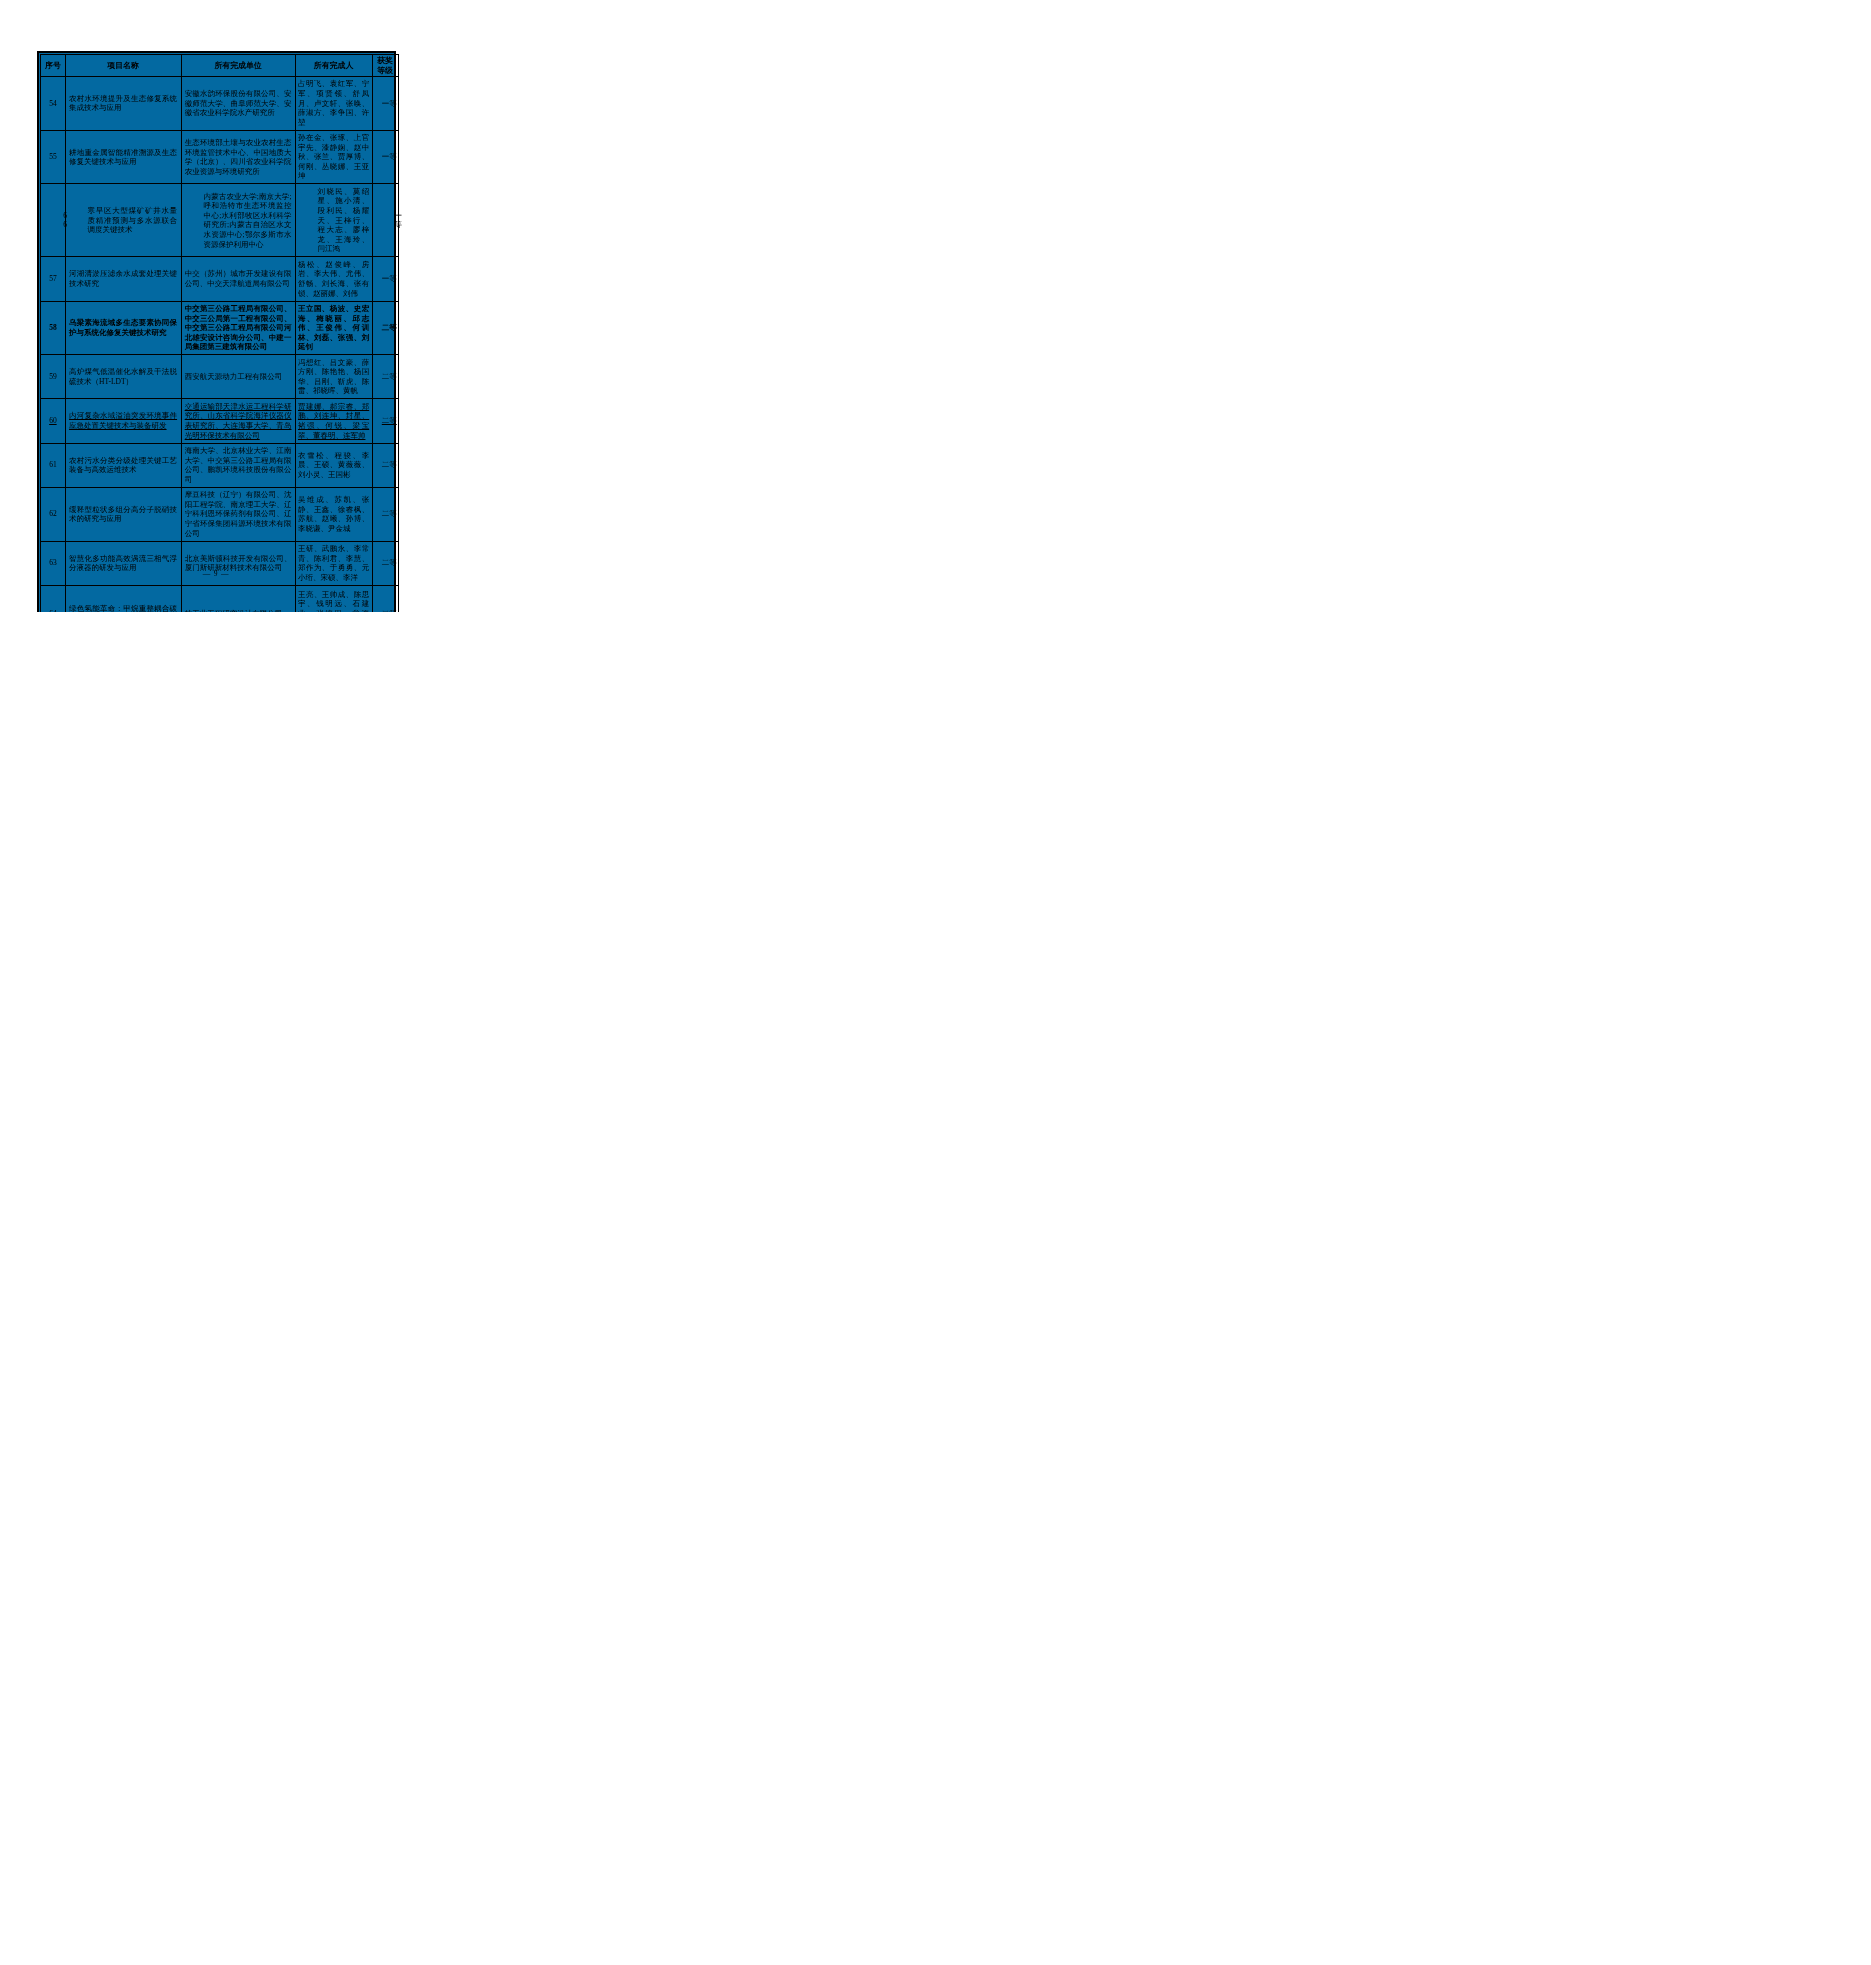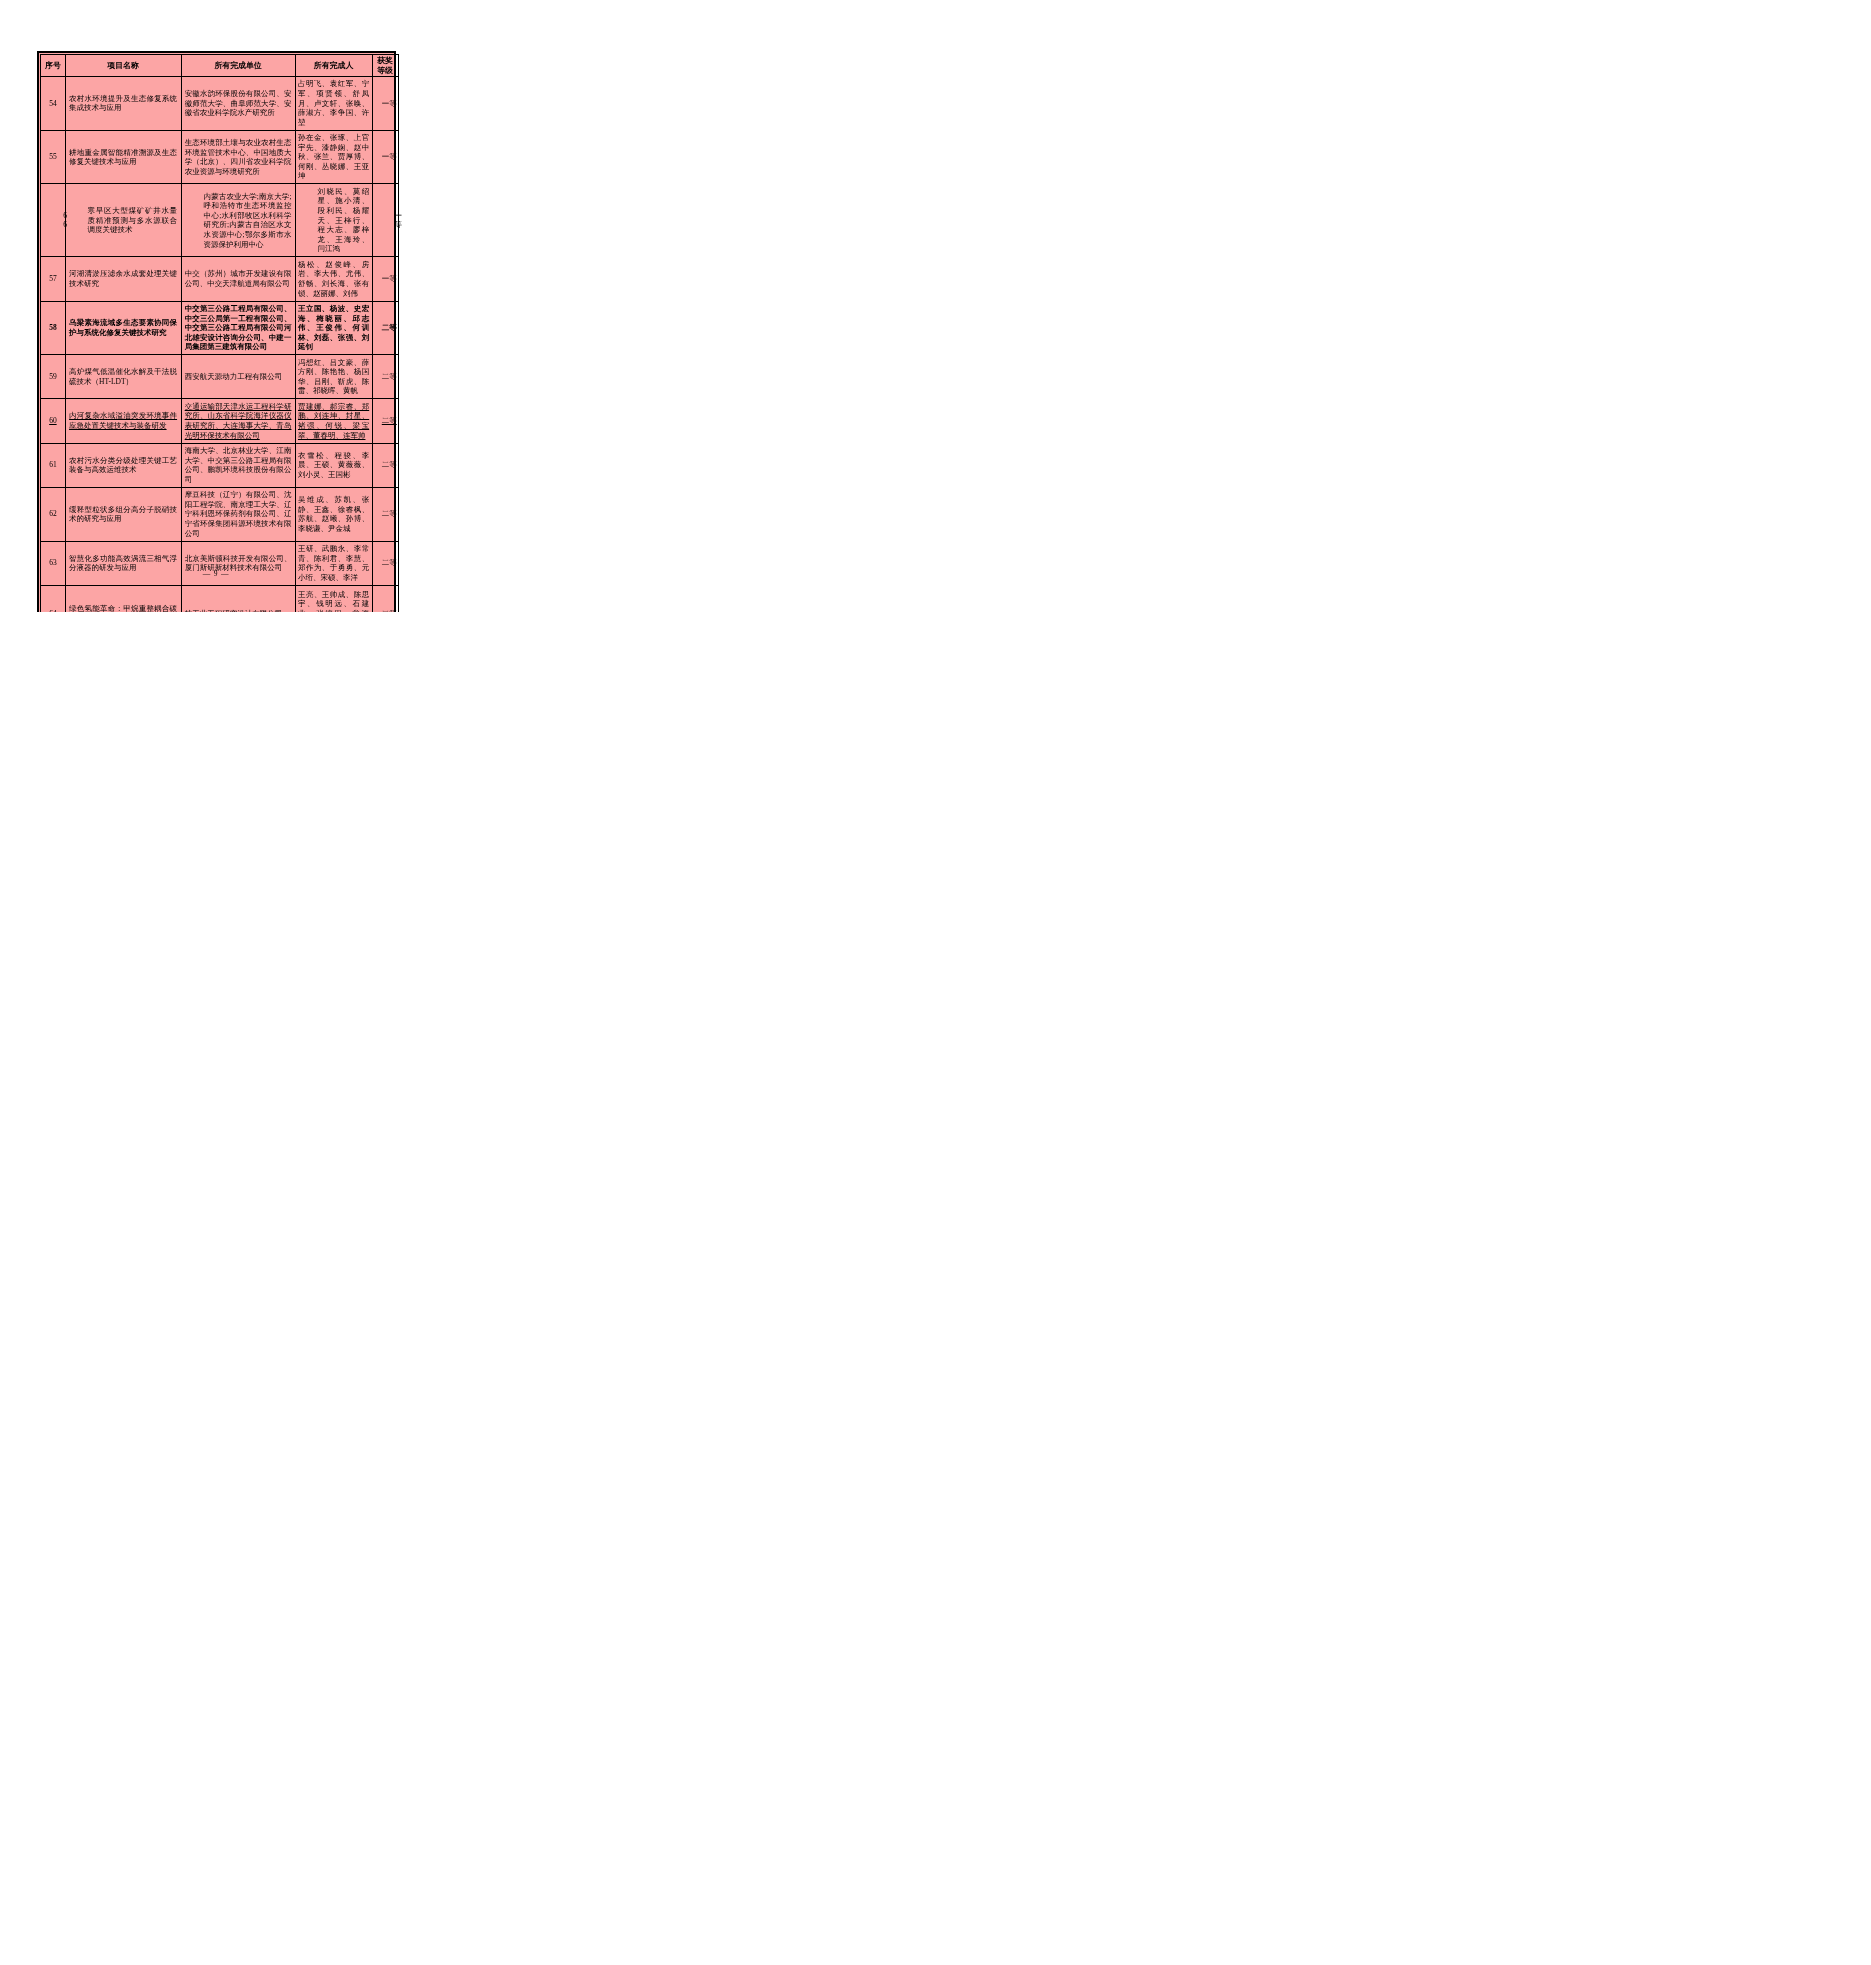--- a/index.html
+++ b/index.html
@@ -16,21 +16,21 @@
     overflow: hidden;
   }
   .table-frame {
     position: absolute;
     left: 37px;
     top: 51px;
     width: 359px;
     border: 2px solid #000;
     padding: 1.2px;
     box-sizing: border-box;
-    background: #fca5a5;
+    background: #0369a1;
   }
   table.awards {
     border-collapse: collapse;
     width: 100%;
     table-layout: fixed;
   }
   table.awards th, table.awards td {
     border: 0.6px solid #000;
     font-size: 7.5px;
     line-height: 9.6px;

